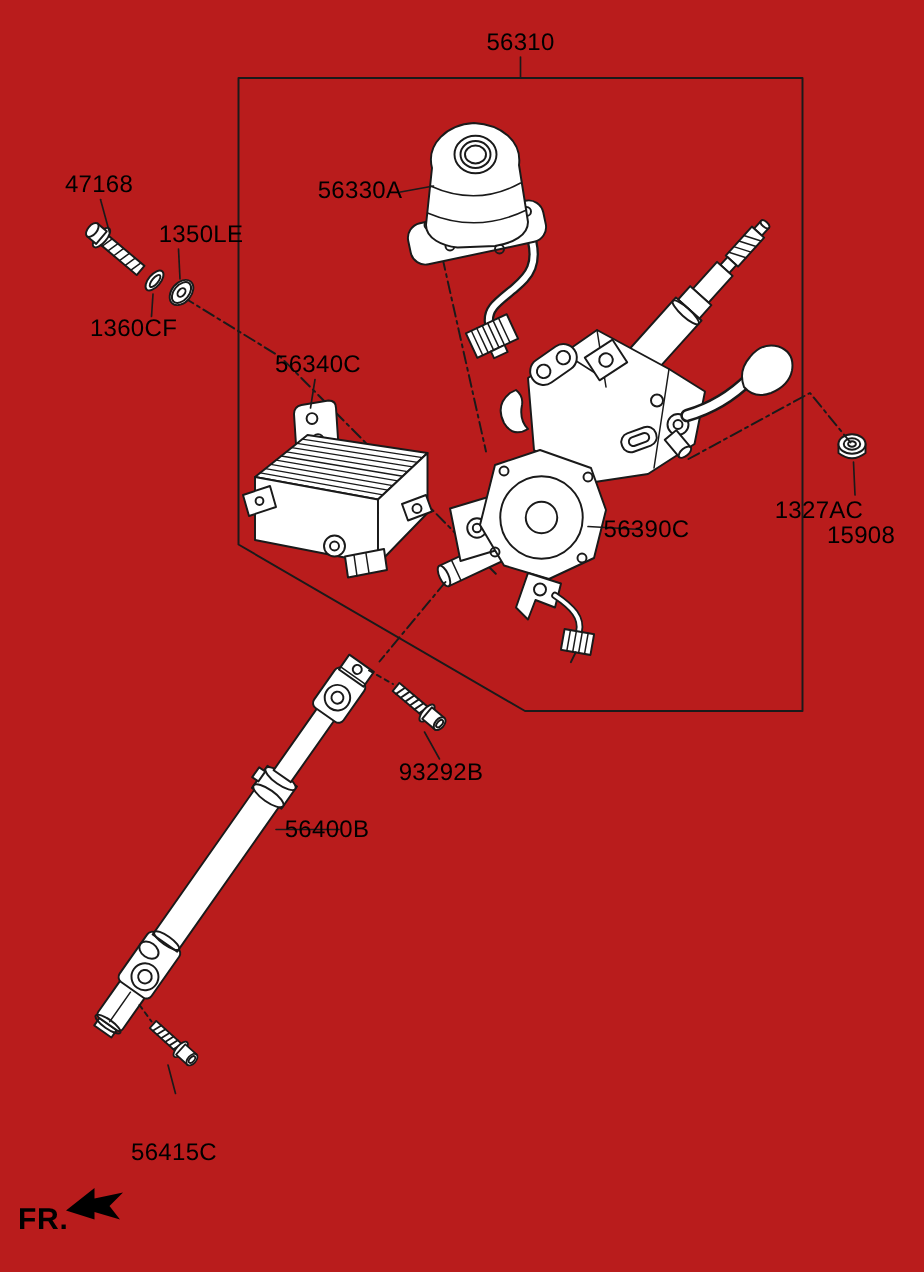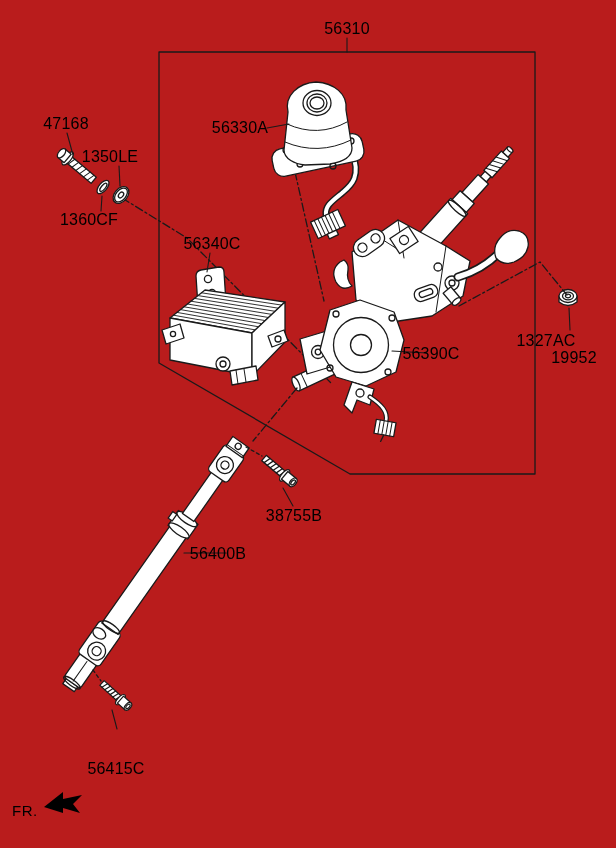--- a/index.html
+++ b/index.html
@@ -1,24 +1,24 @@
 <!DOCTYPE html>
 <html><head>
 <meta charset="utf-8">
 <style>
   html,body{margin:0;padding:0;background:#fff;}
   .stage{position:relative;width:616px;height:848px;background:#b91c1c;overflow:hidden;
          font-family:"Liberation Sans",sans-serif;}
   svg{position:absolute;left:0;top:0;}
   .label{position:absolute;transform:translateX(-50%);font-size:16px;color:#000;
          white-space:nowrap;letter-spacing:.2px;}
-  .fr{transform:none;font-weight:normal;font-size:15px;letter-spacing:.5px;}
+  .fr{transform:none;font-weight:bold;font-size:20px;letter-spacing:.5px;}
   
   #l56310{left:347px;top:20px}   #l56322{left:66px;top:115px}
-  #l1350LE{left:110px;top:148px} #l1360CF{left:89px;top:211px}
+  #l1350LE{left:134px;top:148px} #l1360CF{left:89px;top:211px}
   #l56330A{left:240px;top:119px} #l56340C{left:212px;top:235px}
   #l56390C{left:431px;top:345px} #l1327AC{left:546px;top:332px}
   #l13385{left:574px;top:349px}  #l56415B{left:294px;top:507px}
   #l56400B{left:218px;top:545px} #l56415C{left:116px;top:760px}
   #lFR{left:12px;top:802px}
 </style>
 </head>
 <body>
 
 <div class="stage">
@@ -239,18 +239,18 @@
 </svg>
 
   <div class="label" id="l56310">56310</div>
   <div class="label" id="l56322">47168</div>
   <div class="label" id="l1350LE">1350LE</div>
   <div class="label" id="l1360CF">1360CF</div>
   <div class="label" id="l56330A">56330A</div>
   <div class="label" id="l56340C">56340C</div>
   <div class="label" id="l56390C">56390C</div>
   <div class="label" id="l1327AC">1327AC</div>
-  <div class="label" id="l13385">19952</div>
-  <div class="label" id="l56415B">38755B</div>
+  <div class="label" id="l13385">15908</div>
+  <div class="label" id="l56415B">93292B</div>
   <div class="label" id="l56400B">56400B</div>
   <div class="label" id="l56415C">56415C</div>
   <div class="label fr" id="lFR">FR.</div>
 </div>
 
 </body></html>

